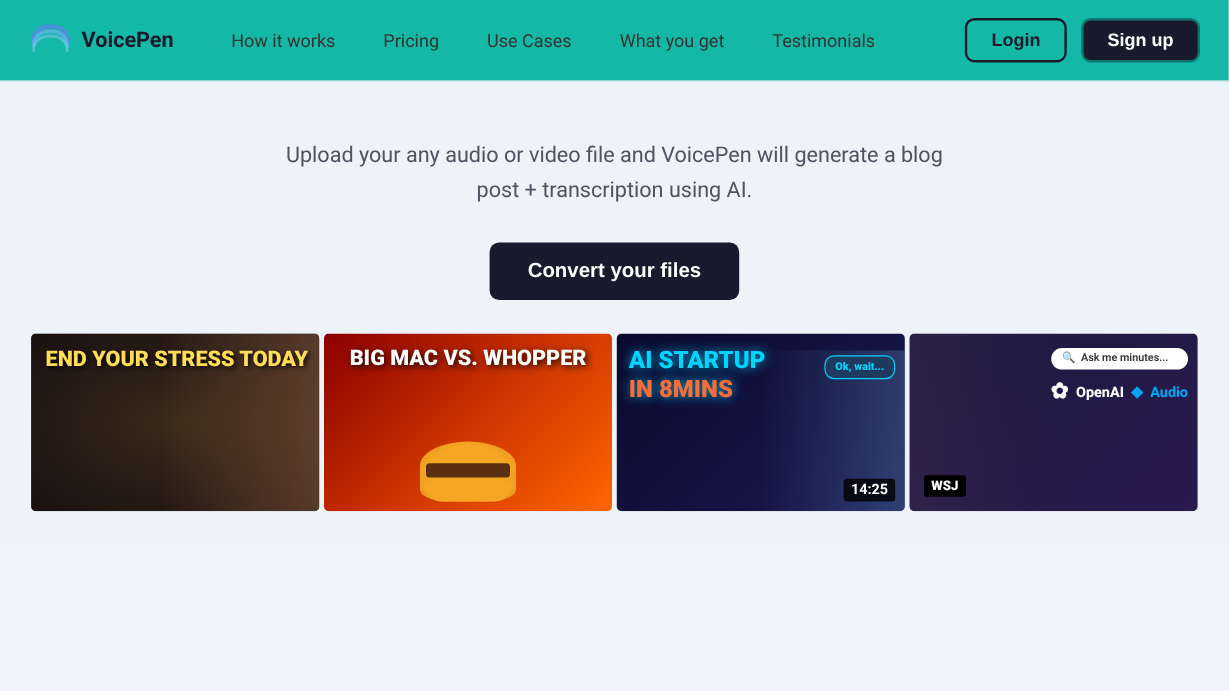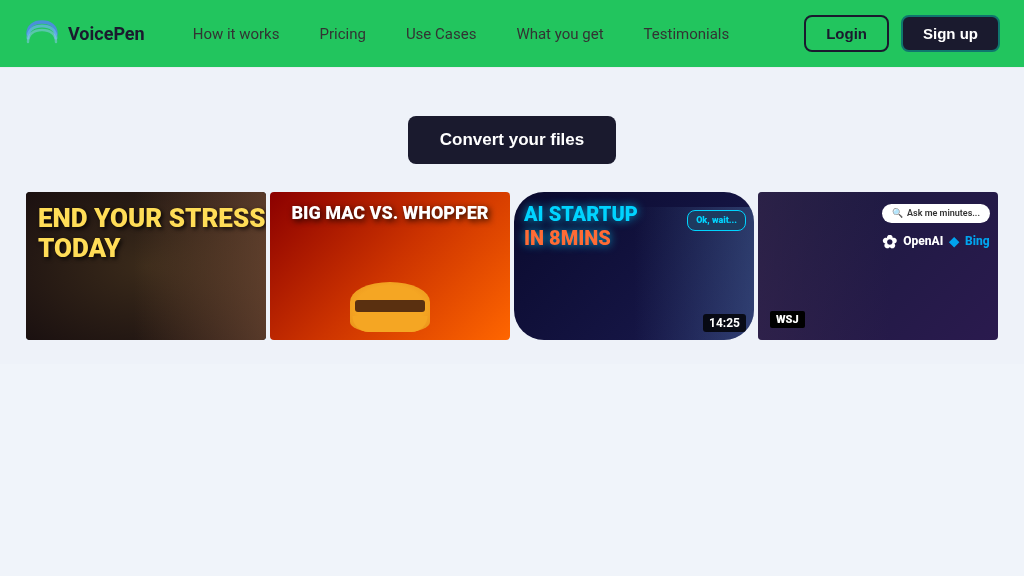--- a/index.html
+++ b/index.html
@@ -11,21 +11,21 @@
     body {
       font-family: -apple-system, BlinkMacSystemFont, 'Segoe UI', Roboto, Oxygen, sans-serif;
       background: #f0f4fa;
       width: 1024px;
       height: 576px;
       overflow: hidden;
     }
 
     
     nav {
-      background: #22c55e;
+      background: #14b8a6;
       display: flex;
       align-items: center;
       padding: 0 24px;
       height: 68px;
       border-bottom: 1px solid #e8edf3;
     }
 
     .nav-logo {
       display: flex;
       align-items: center;
@@ -164,21 +164,21 @@
       background: linear-gradient(135deg, #1a1a1a 0%, #2d2d2d 100%);
     }
     .thumb-1 .thumb-inner {
       background: radial-gradient(ellipse at center, #3a2a1a 0%, #1a1010 100%);
       position: relative;
     }
     .thumb-1-text {
       position: absolute;
       top: 12px;
       left: 12px;
-      font-size: 26px;
+      font-size: 18px;
       font-weight: 900;
       color: #ffdd57;
       text-align: left;
       line-height: 1.15;
       text-transform: uppercase;
       text-shadow: 2px 2px 4px rgba(0,0,0,0.8);
       z-index: 2;
     }
     
     .person-silhouette {
@@ -235,21 +235,20 @@
       transform: translateX(-50%);
       width: 75px;
       height: 16px;
       background: #f5a623;
       border-radius: 0 0 20px 20px;
     }
 
     
     .thumb-3 {
       background: linear-gradient(135deg, #0a0a2e 0%, #1a1a4e 100%);
-      border-radius: 30px;
     }
     .thumb-3-text {
       position: absolute;
       top: 10px;
       left: 10px;
       font-size: 20px;
       font-weight: 900;
       color: #00d4ff;
       text-align: left;
       line-height: 1.2;
@@ -367,20 +366,21 @@
     <a class="nav-link" href="#">Testimonials</a>
   </div>
 
   <div class="nav-actions">
     <button class="btn-login">Login</button>
     <button class="btn-signup">Sign up</button>
   </div>
 </nav>
 
 <section class="hero">
+  <p class="hero-subtitle">Upload your any audio or video file and VoicePen will generate a blog post + transcription using AI.</p>
   <button class="btn-cta">Convert your files</button>
 
   
   <div class="thumbnails">
 
     <div class="thumb thumb-1">
       <div class="thumb-inner">
         <span class="thumb-1-text">END YOUR STRESS TODAY</span>
         <div class="person-silhouette"></div>
       </div>
@@ -409,21 +409,21 @@
         <div class="thumb-person-4"></div>
         <div class="openai-area">
           <div class="ask-bar">
             <span>🔍</span>
             <span>Ask me minutes...</span>
           </div>
           <div style="display:flex;align-items:center;gap:6px;justify-content:center;">
             <span style="font-size:18px;color:#fff;">✿</span>
             <span class="openai-logo-text">OpenAI</span>
             <span style="font-size:14px;color:#00a4ef;">⬥</span>
-            <span class="bing-logo-text">Bing</span>
+            <span class="bing-logo-text">Audio</span>
           </div>
         </div>
         <span class="wsj-badge">WSJ</span>
       </div>
     </div>
 
   </div>
 </section>
 
 </body></html>

